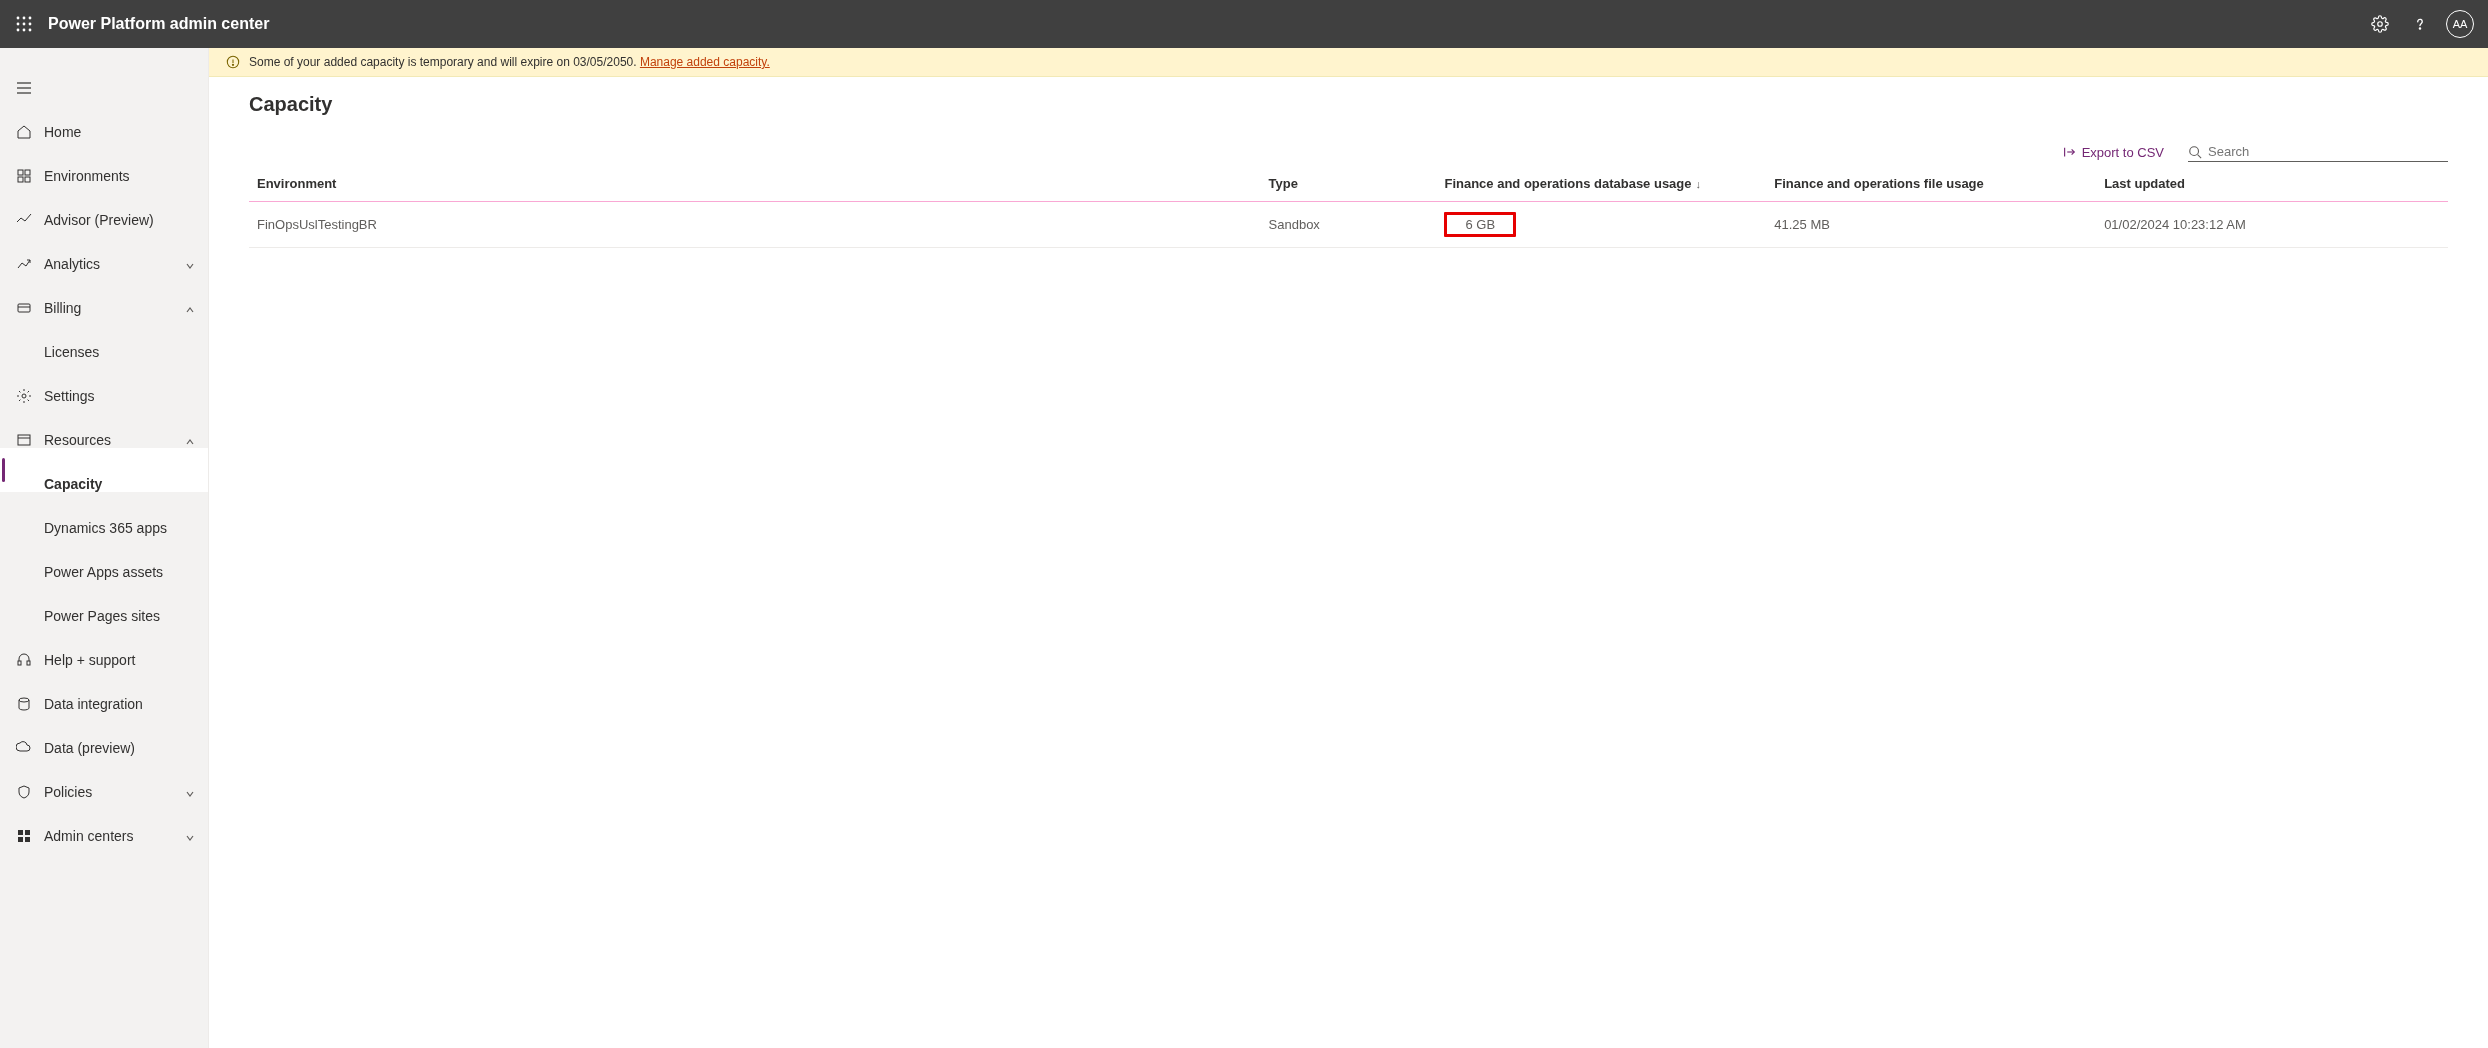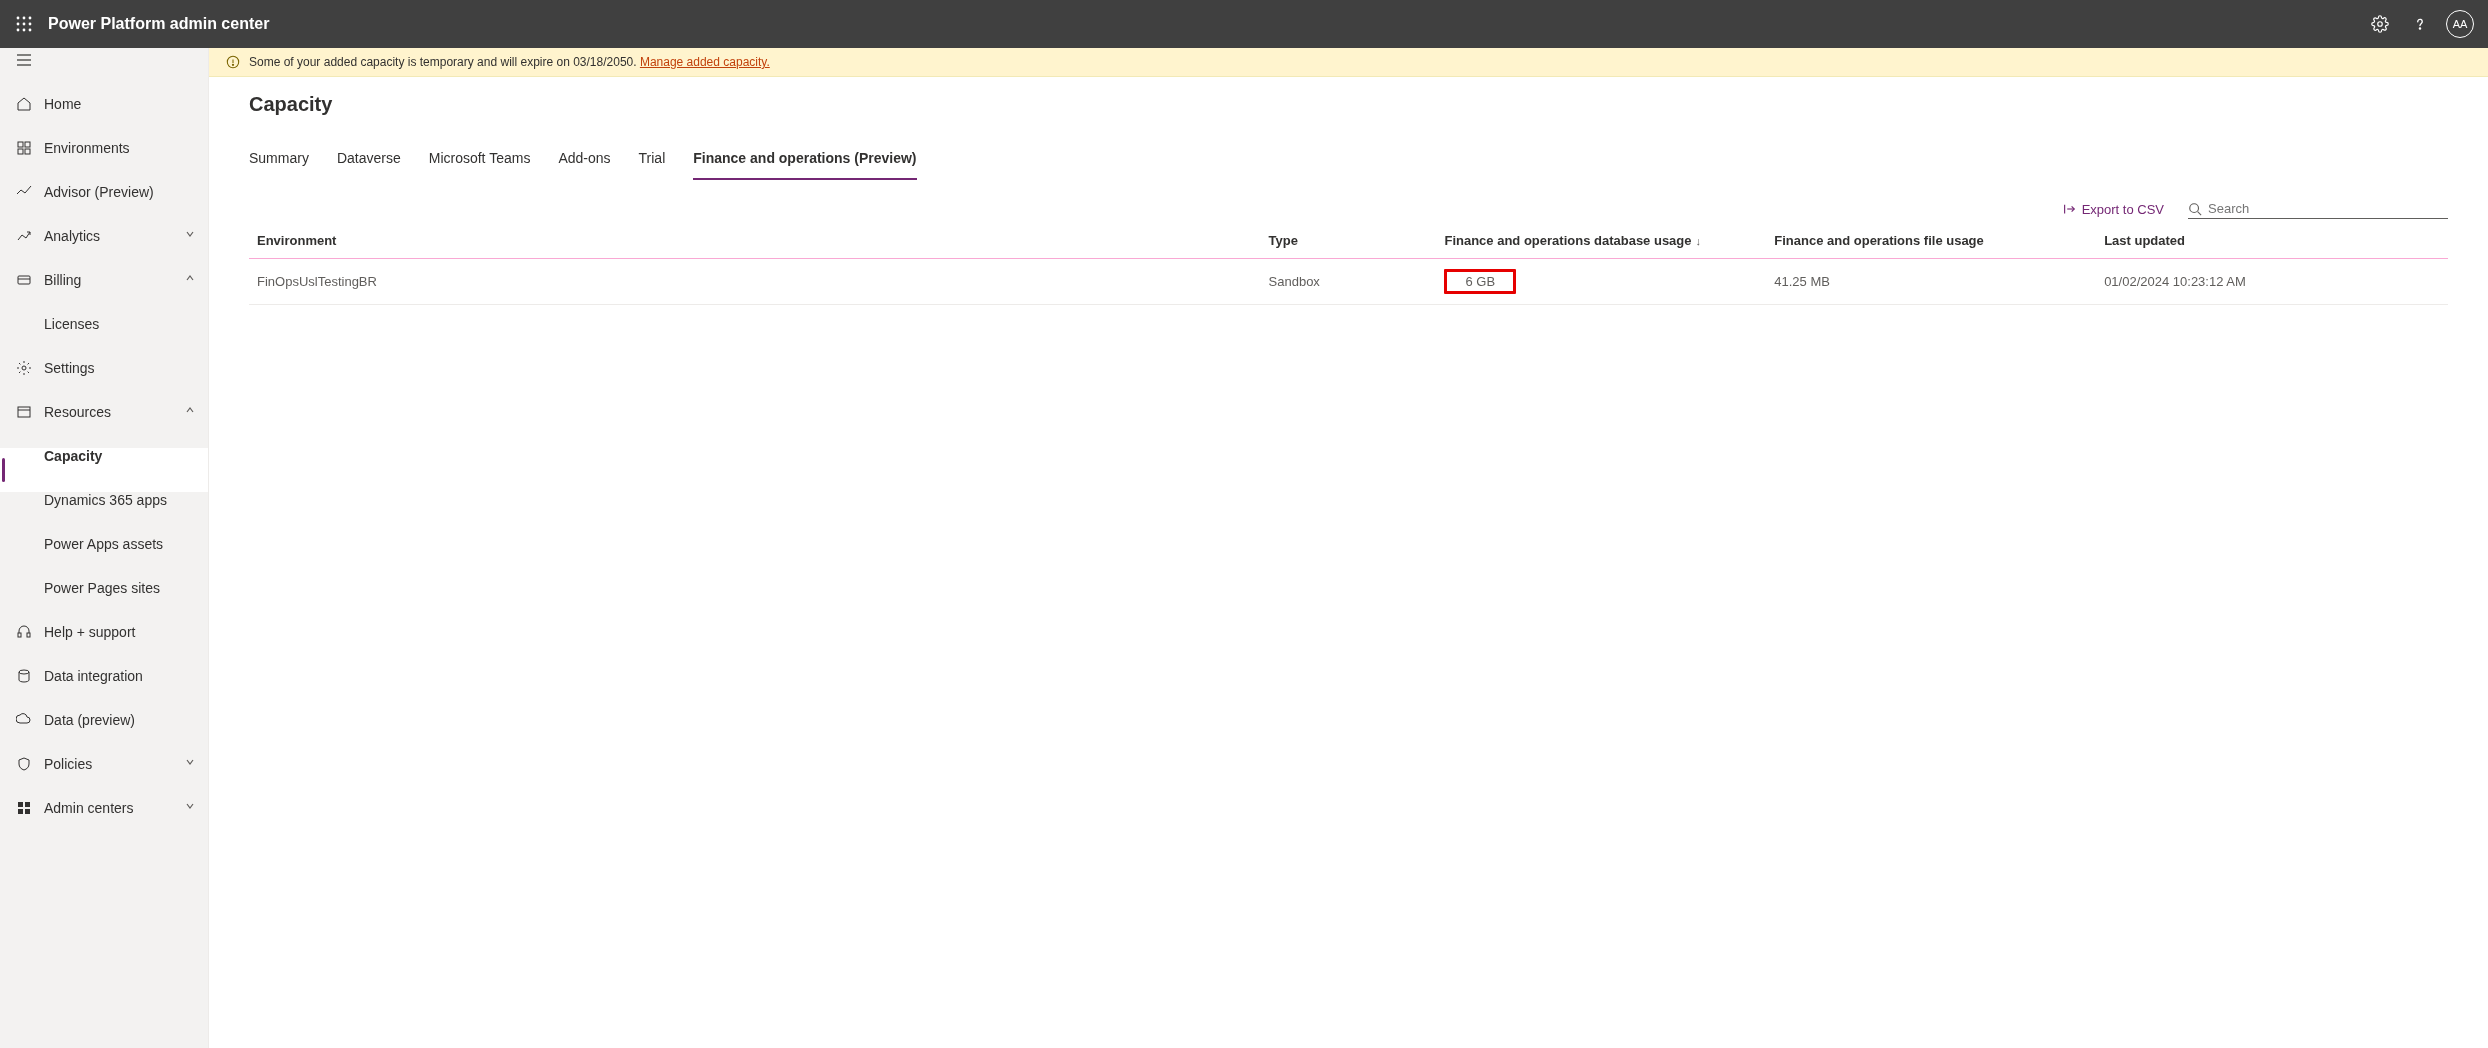--- a/index.html
+++ b/index.html
@@ -11,21 +11,21 @@
 .topbar .title { font-size: 16px; font-weight: 600; margin-left: 8px; flex: 0 0 auto; }
 .topbar .spacer { flex: 1; }
 .topbar .icon-btn { width: 40px; height: 40px; display: flex; align-items: center; justify-content: center; cursor: pointer; }
 .avatar { width: 28px; height: 28px; border-radius: 50%; border: 1px solid #fff; display: flex; align-items: center; justify-content: center; font-size: 11px; }
 
 
 .shell { display: flex; height: calc(100% - 48px); }
 
 
 .sidebar { width: 209px; background: #f3f2f1; border-right: 1px solid #edebe9; overflow-y: auto; padding-top: 4px; }
-.side-row { display: flex; align-items: flex-start; height: 44px; padding: 0 12px 0 16px; cursor: pointer; font-size: 14px; color: #323130; position: relative; }
+.side-row { display: flex; align-items: flex-end; height: 44px; padding: 0 12px 0 16px; cursor: pointer; font-size: 14px; color: #323130; position: relative; }
 .side-row .icon { width: 16px; height: 16px; margin-right: 12px; display: flex; align-items: center; justify-content: center; }
 .side-row .label { flex: 1; white-space: nowrap; overflow: hidden; text-overflow: ellipsis; }
 .side-row .chev { width: 12px; height: 12px; display: flex; align-items: center; justify-content: center; }
 .side-row.sub { padding-left: 44px; }
 .side-row.active { background: #ffffff; font-weight: 600; }
 .side-row.active::before { content: ""; position: absolute; left: 2px; top: 10px; bottom: 10px; width: 3px; background: #742774; border-radius: 2px; }
 .side-row.hamb { height: 44px; }
 
 
 .main { flex: 1; display: flex; flex-direction: column; overflow: hidden; }
@@ -274,35 +274,27 @@
   <main class="main">
     <div class="banner">
       <span class="info-ico">
         <svg width="14" height="14" viewBox="0 0 16 16" fill="none" stroke="#7a6400" stroke-width="1.2">
             <circle cx="8" cy="8" r="6.5"></circle>
             <line x1="8" y1="5" x2="8" y2="9"></line>
             <circle cx="8" cy="11.2" r="0.7" fill="#7a6400"></circle>
           </svg>
       </span>
       <span>
-        <span>Some of your added capacity is temporary and will expire on 03/18/2050. </span><a>Manage added capacity.</a>
+        <span>Some of your added capacity is temporary and will expire on 03/05/2050. </span><a>Manage added capacity.</a>
       </span>
     </div>
 
     <div class="content">
       <h1 class="page-title">Capacity</h1>
 
-      <div class="tabs">
-        <div class="tab">Summary</div>
-        <div class="tab">Dataverse</div>
-        <div class="tab">Microsoft Teams</div>
-        <div class="tab">Add-ons</div>
-        <div class="tab">Trial</div>
-        <div class="tab active">Finance and operations (Preview)</div>
-      </div>
 
       <div class="toolbar-row">
         <div class="export">
           <span>
             <svg width="14" height="14" viewBox="0 0 16 16" fill="none" stroke="#742774" stroke-width="1.3">
                 <path d="M3 3v10"></path>
                 <path d="M6 8h8"></path>
                 <path d="M11 5l3 3-3 3"></path>
               </svg>
           </span>

